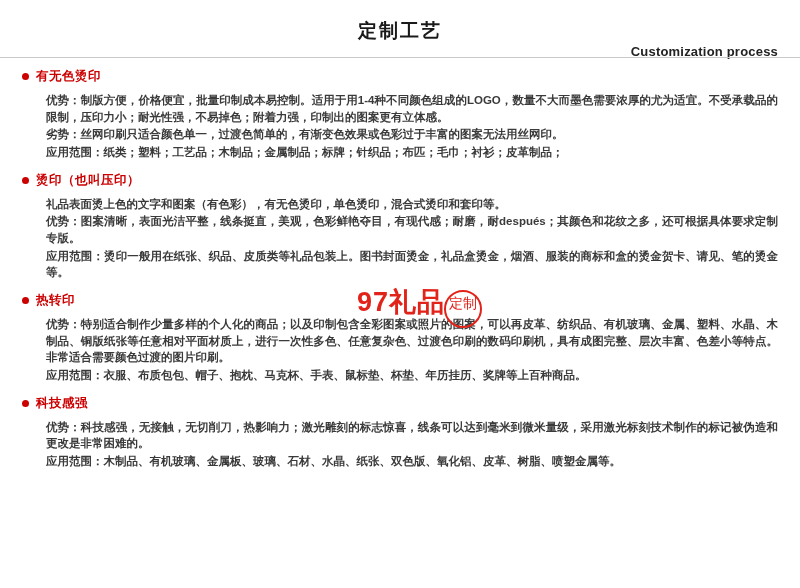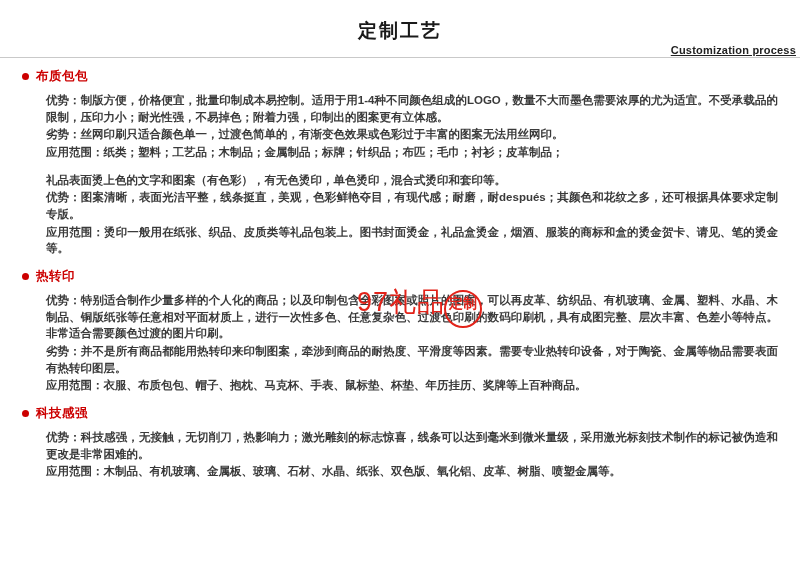--- a/index.html
+++ b/index.html
@@ -30,27 +30,26 @@
   }
   .header-title {
     text-align: center;
     font-size: 19px;
     font-weight: bold;
     color: #1a1a1a;
     letter-spacing: 2px;
   }
   .header-sub {
     position: absolute;
-    right: 4px;
+    right: 22px;
     top: 44px;
-    font-size: 11px;
+    font-size: 13px;
     font-weight: bold;
     color: #222222;
     letter-spacing: 0.2px;
-    text-decoration: underline;
   }
   .header-rule {
     position: absolute;
     left: 0;
     right: 0;
     top: 57px;
     border-top: 1px solid #c9c9c9;
   }
   
   .content {
@@ -90,36 +89,36 @@
   
   .watermark {
     position: absolute;
     left: 357px;
     top: 284px;
     pointer-events: none;
     user-select: none;
   }
   .wm-text {
     font-size: 27px;
-    font-weight: normal;
+    font-weight: bold;
     color: #e2231a;
     letter-spacing: 1px;
     font-family: "Liberation Sans", sans-serif;
   }
   .wm-stamp {
     position: absolute;
     left: 87px;
     top: 6px;
     width: 38px;
     height: 38px;
     border: 2px solid #e2231a;
     border-radius: 50%;
     color: #e2231a;
     font-size: 14px;
-    font-weight: bold;
+    font-weight: normal;
     line-height: 1.05;
     text-align: center;
     padding-top: 4px;
     box-sizing: border-box;
   }
 </style>
 </head>
 <body>
 
 <div class="page">
@@ -128,40 +127,43 @@
     <div class="header-title">定制工艺</div>
     <div class="header-sub">Customization process</div>
     <div class="header-rule"></div>
   </div>
 
   <div class="content">
 
     <div class="section">
       <div class="sec-head">
         <span class="bullet"></span>
-        <span class="sec-title">布质包包</span>
+        <span class="sec-title">有无色烫印</span>
       </div>
       <p class="para">优势：制版方便，价格便宜，批量印制成本易控制。适用于用1-4种不同颜色组成的LOGO，数量不大而墨色需要浓厚的尤为适宜。不受承载品的限制，压印力小；耐光性强，不易掉色；附着力强，印制出的图案更有立体感。</p>
       <p class="para">劣势：丝网印刷只适合颜色单一，过渡色简单的，有渐变色效果或色彩过于丰富的图案无法用丝网印。</p>
       <p class="para">应用范围：纸类；塑料；工艺品；木制品；金属制品；标牌；针织品；布匹；毛巾；衬衫；皮革制品；</p>
     </div>
 
     <div class="section">
+      <div class="sec-head">
+        <span class="bullet"></span>
+        <span class="sec-title">烫印（也叫压印）</span>
+      </div>
       <p class="para">礼品表面烫上色的文字和图案（有色彩），有无色烫印，单色烫印，混合式烫印和套印等。</p>
       <p class="para">优势：图案清晰，表面光洁平整，线条挺直，美观，色彩鲜艳夺目，有现代感；耐磨，耐después；其颜色和花纹之多，还可根据具体要求定制专版。</p>
       <p class="para">应用范围：烫印一般用在纸张、织品、皮质类等礼品包装上。图书封面烫金，礼品盒烫金，烟酒、服装的商标和盒的烫金贺卡、请见、笔的烫金等。</p>
     </div>
 
     <div class="section">
       <div class="sec-head">
         <span class="bullet"></span>
         <span class="sec-title">热转印</span>
       </div>
       <p class="para">优势：特别适合制作少量多样的个人化的商品；以及印制包含全彩图案或照片的图案，可以再皮革、纺织品、有机玻璃、金属、塑料、水晶、木制品、铜版纸张等任意相对平面材质上，进行一次性多色、任意复杂色、过渡色印刷的数码印刷机，具有成图完整、层次丰富、色差小等特点。非常适合需要颜色过渡的图片印刷。</p>
-      <p class="para">劣势：并不是所有商品都能用热转印来印制图案，牵涉到商品的耐热度、平滑度等因素。需要专业热转印设备，对于陶瓷、金属等物品需要表面有热转印图层。</p>
       <p class="para">应用范围：衣服、布质包包、帽子、抱枕、马克杯、手表、鼠标垫、杯垫、年历挂历、奖牌等上百种商品。</p>
     </div>
 
     <div class="section">
       <div class="sec-head">
         <span class="bullet"></span>
         <span class="sec-title">科技感强</span>
       </div>
       <p class="para">优势：科技感强，无接触，无切削刀，热影响力；激光雕刻的标志惊喜，线条可以达到毫米到微米量级，采用激光标刻技术制作的标记被伪造和更改是非常困难的。</p>
       <p class="para">应用范围：木制品、有机玻璃、金属板、玻璃、石材、水晶、纸张、双色版、氧化铝、皮革、树脂、喷塑金属等。</p>

